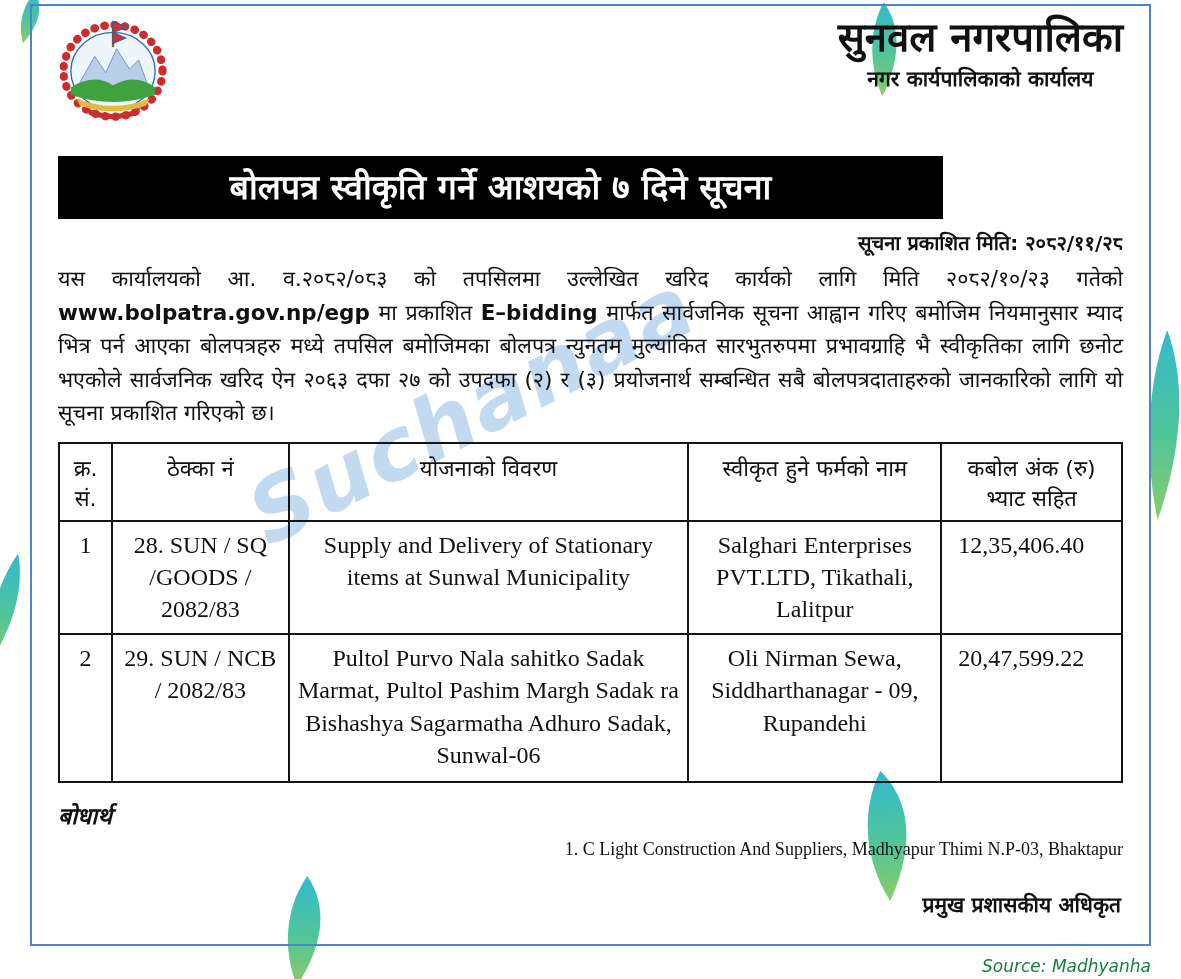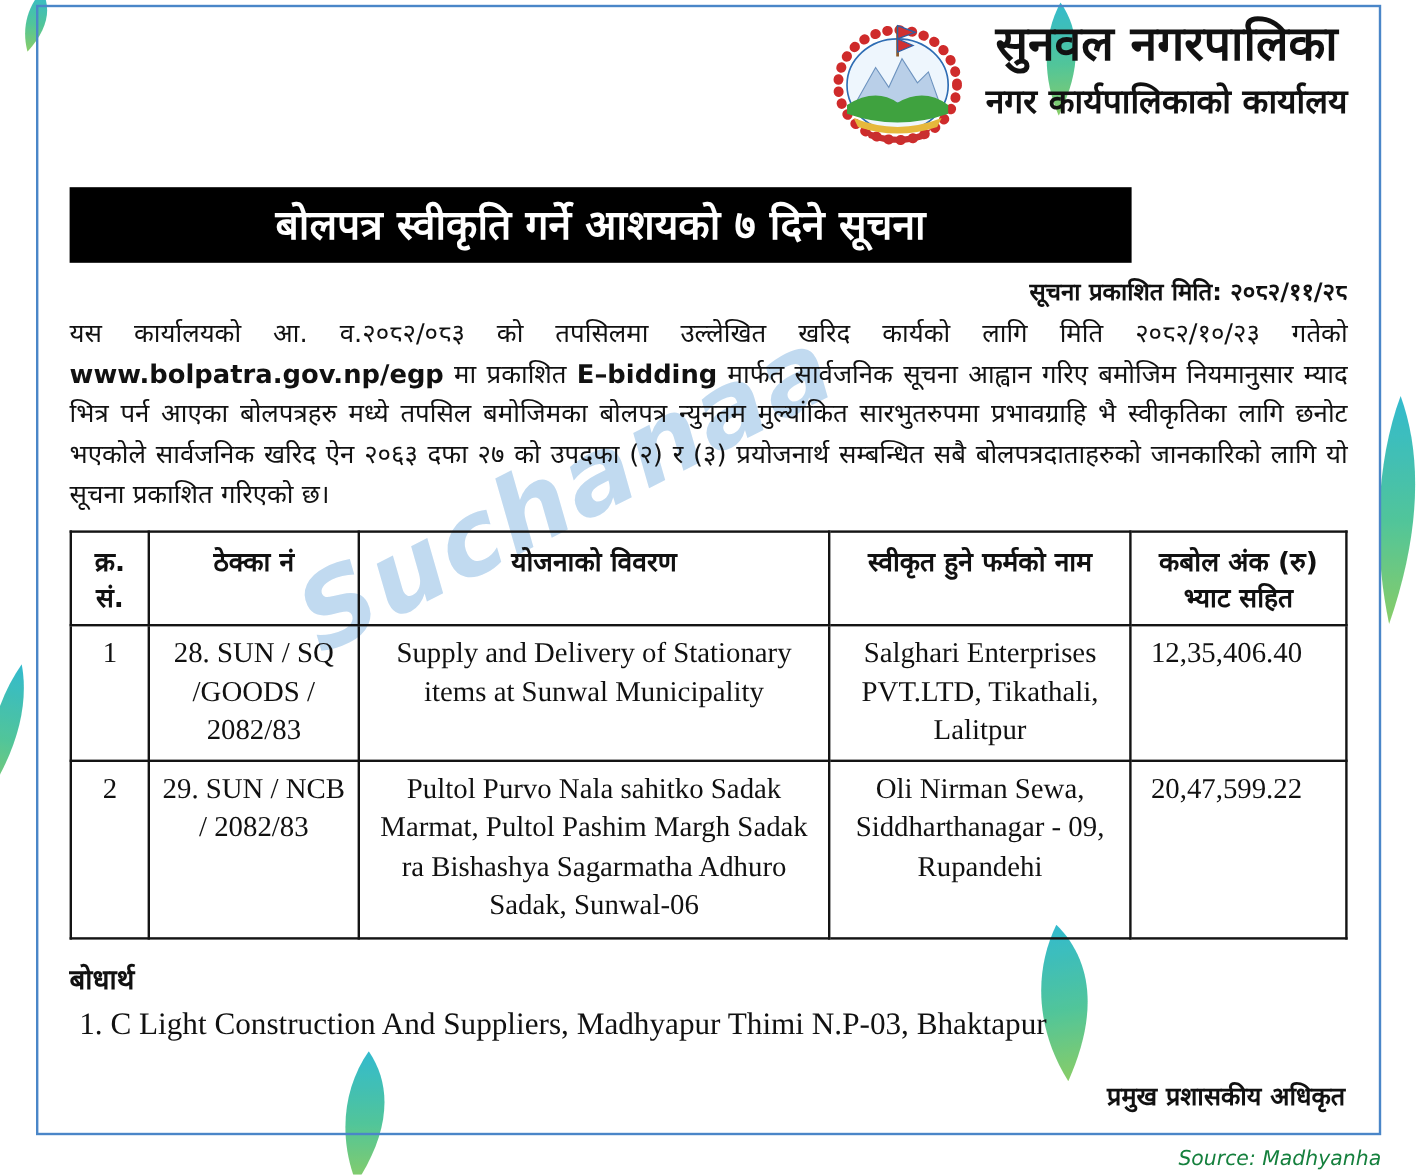--- a/index.html
+++ b/index.html
@@ -10,46 +10,46 @@
   
   .deco { position:absolute; z-index:1; opacity:0.9; pointer-events:none; }
   .watermark { position:absolute; z-index:1; left:255px; top:470px; transform:rotate(-27deg); transform-origin:left center;
                font-size:86px; font-weight:bold; font-style:italic; letter-spacing:2px;
                color:#8fbce4; opacity:0.55; pointer-events:none; white-space:nowrap; }
 
   
   .frame { position:absolute; z-index:2; left:30px; top:4px; width:1121px; height:942px;
            border:2px solid #4a86c8; padding:6px 26px 0 26px; background:transparent; }
 
-  .header-row { display:flex; justify-content:flex-end; align-items:flex-start; gap:18px; padding-top:2px; }
+  .header-row { display:flex; justify-content:space-between; align-items:flex-start; gap:18px; padding-top:2px; }
   .logo-box { flex:0 0 auto; }
   .header-text { text-align:center; }
   .muni   { font-size:40px; font-weight:800; line-height:1.15; }
-  .office { font-size:28px; font-weight:700; margin-top:4px; }
+  .office { font-size:21px; font-weight:700; margin-top:4px; }
   .addr   { font-size:21px; font-weight:700; margin-top:9px; }
   .prov   { font-size:20px; font-weight:700; margin-top:7px; }
 
   .banner { margin-top:26px; margin-right:180px; background:#000; color:#fff;
             text-align:center; font-weight:700; font-size:34px; padding:7px 0 10px; }
   .pubdate { text-align:right; font-weight:700; font-size:20px; margin-top:10px; }
 
   .body-text { margin-top:6px; font-size:21.5px; line-height:1.56; text-align:justify; }
   .body-text .b { font-weight:700; }
 
   table.notice-table { width:100%; border-collapse:collapse; margin-top:12px; background:transparent; }
   .notice-table th, .notice-table td { border:2px solid #141414; vertical-align:top; }
-  .notice-table th { font-size:22px; font-weight:700; text-align:center; padding:8px 19px; height:72px; }
+  .notice-table th { font-size:22px; font-weight:400; text-align:center; padding:8px 9px; height:72px; }
   .notice-table td { font-family:"Liberation Serif", serif; font-size:24px; text-align:center;
                      padding:7px 8px; line-height:1.35; }
   tr.row-1 { height:112px; }
   tr.row-2 { height:148px; }
   td.amount { text-align:left; padding-left:16px; }
 
-  .cc-title { font-size:23px; font-weight:700; margin-top:16px; }
-  .cc-item  { font-family:"Liberation Serif", serif; font-size:26px; margin-top:8px; padding-left:8px; }
+  .cc-title { font-size:23px; font-weight:700; margin-top:16px;font-style:italic; }
+  .cc-item  { font-family:"Liberation Serif", serif; font-size:18px; margin-top:8px; padding-left:8px;text-align:right; }
   .signature { text-align:right; font-size:21px; font-weight:700; margin-top:30px; padding-right:2px; }
 
   .source { position:absolute; z-index:2; right:30px; bottom:3px; font-size:17px; font-style:italic; color:#15803d; }
 </style>
 </head>
 <body>
 
 <div class="page">
 
   <svg width="0" height="0" style="position:absolute" aria-hidden="true">

